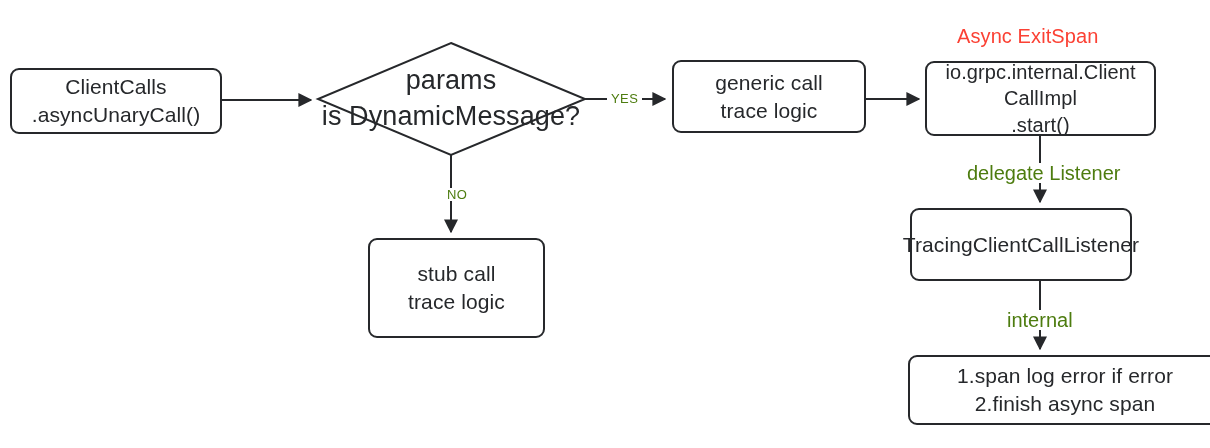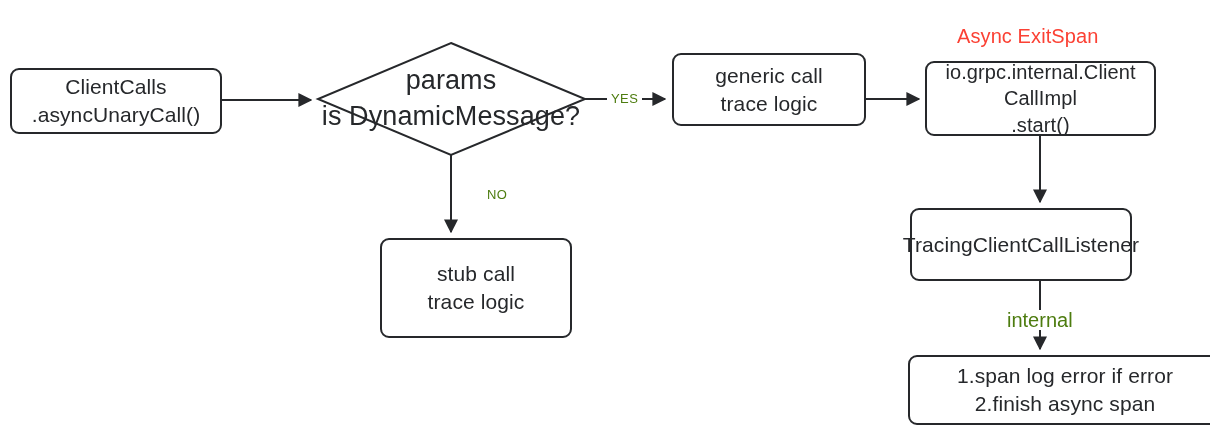--- a/index.html
+++ b/index.html
@@ -105,35 +105,36 @@
   </svg>
 
   <div class="annotation" style="left:957px; top:26px; color:#fb4134;">Async ExitSpan</div>
 
   <div class="node rounded" style="left:10px; top:68px; width:212px; height:66px;text-align:center;">ClientCalls
 .asyncUnaryCall()</div>
 
   <div class="diamond-text" style="left:301px; top:64px; width:300px; height:70px;">params
 is DynamicMessage?</div>
 
-  <div class="node rounded" style="left:380px; top:238px; width:192px; height:100px;">stub call
+  <div class="node rounded" style="left:368px; top:238px; width:177px; height:100px;">stub call
 trace logic</div>
 
-  <div class="node rounded" style="left:672px; top:53px; width:194px; height:73px;">generic call
+  <div class="node rounded" style="left:672px; top:60px; width:194px; height:73px;">generic call
 trace logic</div>
 
   <div class="node square" style="left:925px; top:61px; width:231px; height:75px; font-size:20px;">io.grpc.internal.Client
 CallImpl
 .start()</div>
 
   <div class="node rounded" style="left:910px; top:208px; width:222px; height:73px;">TracingClientCallListener</div>
 
   <div class="node rounded" style="left:908px; top:355px; width:314px; height:70px;">1.span log error if error
 2.finish async span</div>
 
   <div class="edge-label small" style="left:607px; top:92px;">YES</div>
 
-  <div class="edge-label small" style="left:443px; top:188px;margin-left:40px;">NO</div>
+  <div class="edge-label small" style="left:443px; top:188px;">NO</div>
 
+  <div class="edge-label" style="left:963px; top:163px;">delegate Listener</div>
 
   <div class="edge-label" style="left:1003px; top:310px;">internal</div>
 
 </div>
 
 </body></html>

